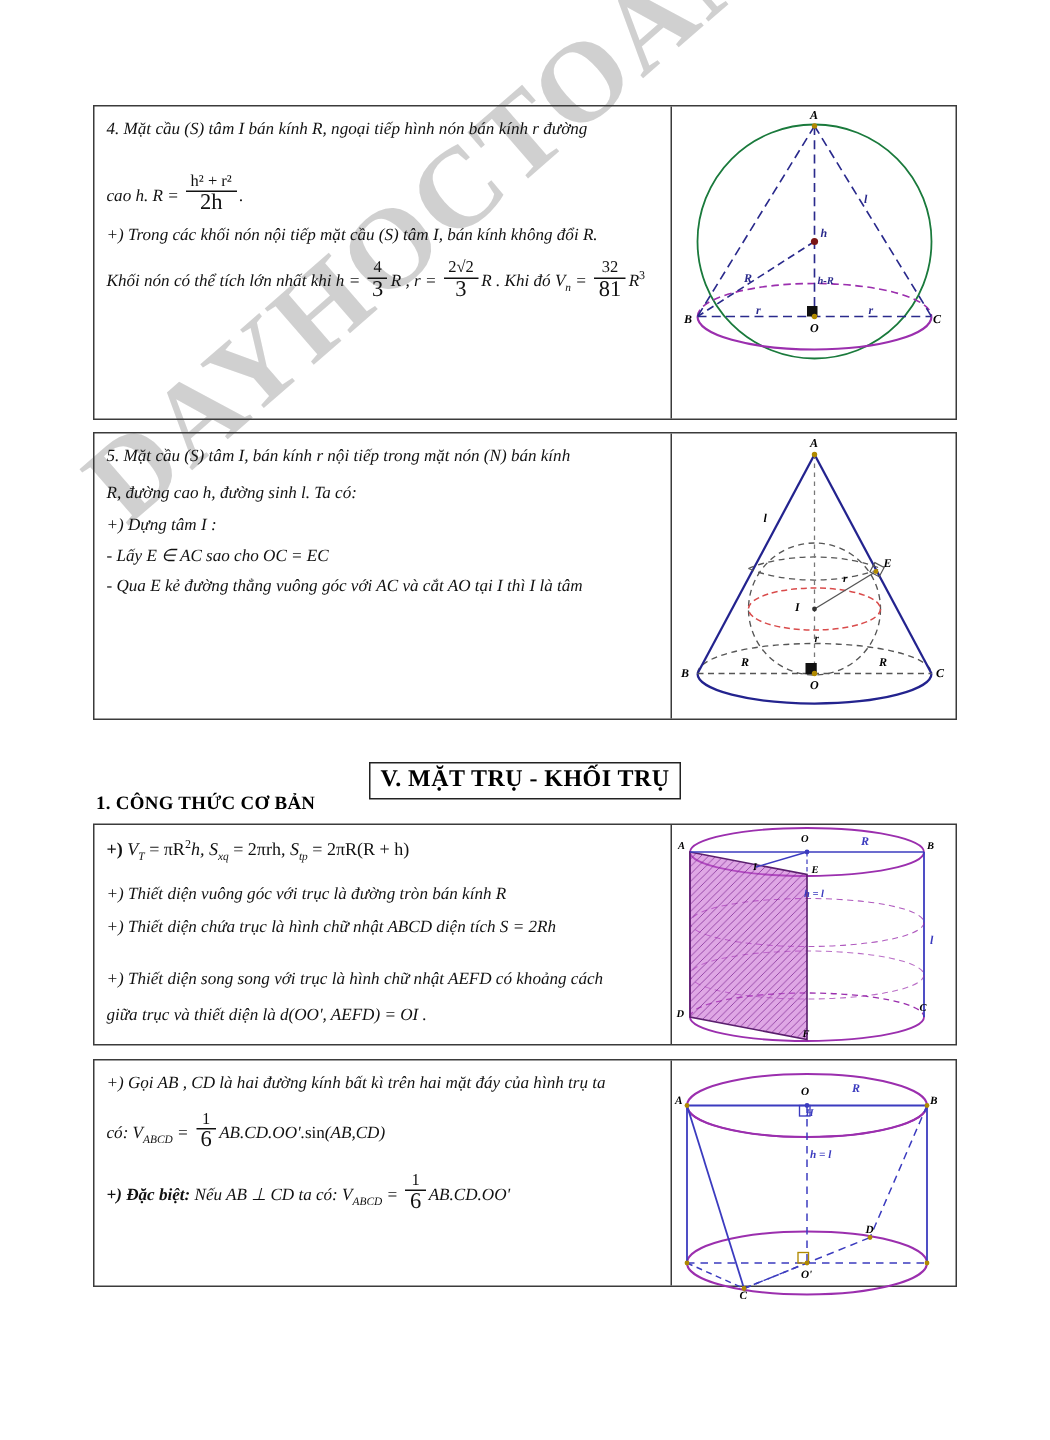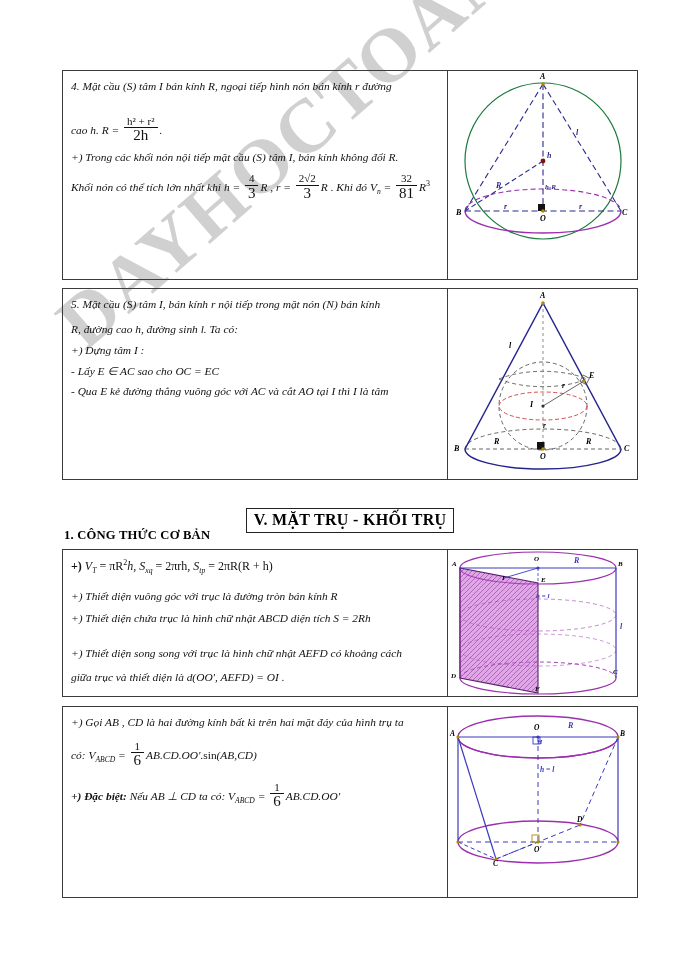--- a/index.html
+++ b/index.html
@@ -344,21 +344,21 @@
         <span class="fig-lbl" style="position:absolute;left:93px;top:26px;font-size:7px;">E</span>
         <span class="fig-lbl" style="position:absolute;left:88px;top:42px;font-size:7px;color:#3b3bbf;font-weight:700;">h = l</span>
         <span class="fig-lbl" style="position:absolute;left:172px;top:72px;font-size:8px;color:#3b3bbf;">l</span>
         <span class="fig-lbl" style="position:absolute;left:3px;top:122px;font-size:7px;">D</span>
         <span class="fig-lbl" style="position:absolute;left:165px;top:118px;font-size:7px;">C</span>
         <span class="fig-lbl" style="position:absolute;left:87px;top:135px;font-size:7px;">F</span>
       </div>
     </div>
   </div>
 
-  <div class="tbl" style="top:706px;height:192px;">
+  <div class="tbl" style="top:706px;height:152px;">
     <div class="col-text">
       <p class="ln">+) Gọi  AB , CD  là hai đường kính bất kì trên hai mặt đáy của hình trụ ta</p>
       <p class="ln" style="margin-top:11px;">
         <span>có:</span>
         <span>V</span><span class="sub">ABCD</span>
         <span>=</span>
         <span class="frac">
           <span class="num">1</span>
           <span class="den">6</span>
         </span><span>AB.CD.OO'.</span><span style="font-style:normal;">sin</span><span>(AB,CD)</span>

